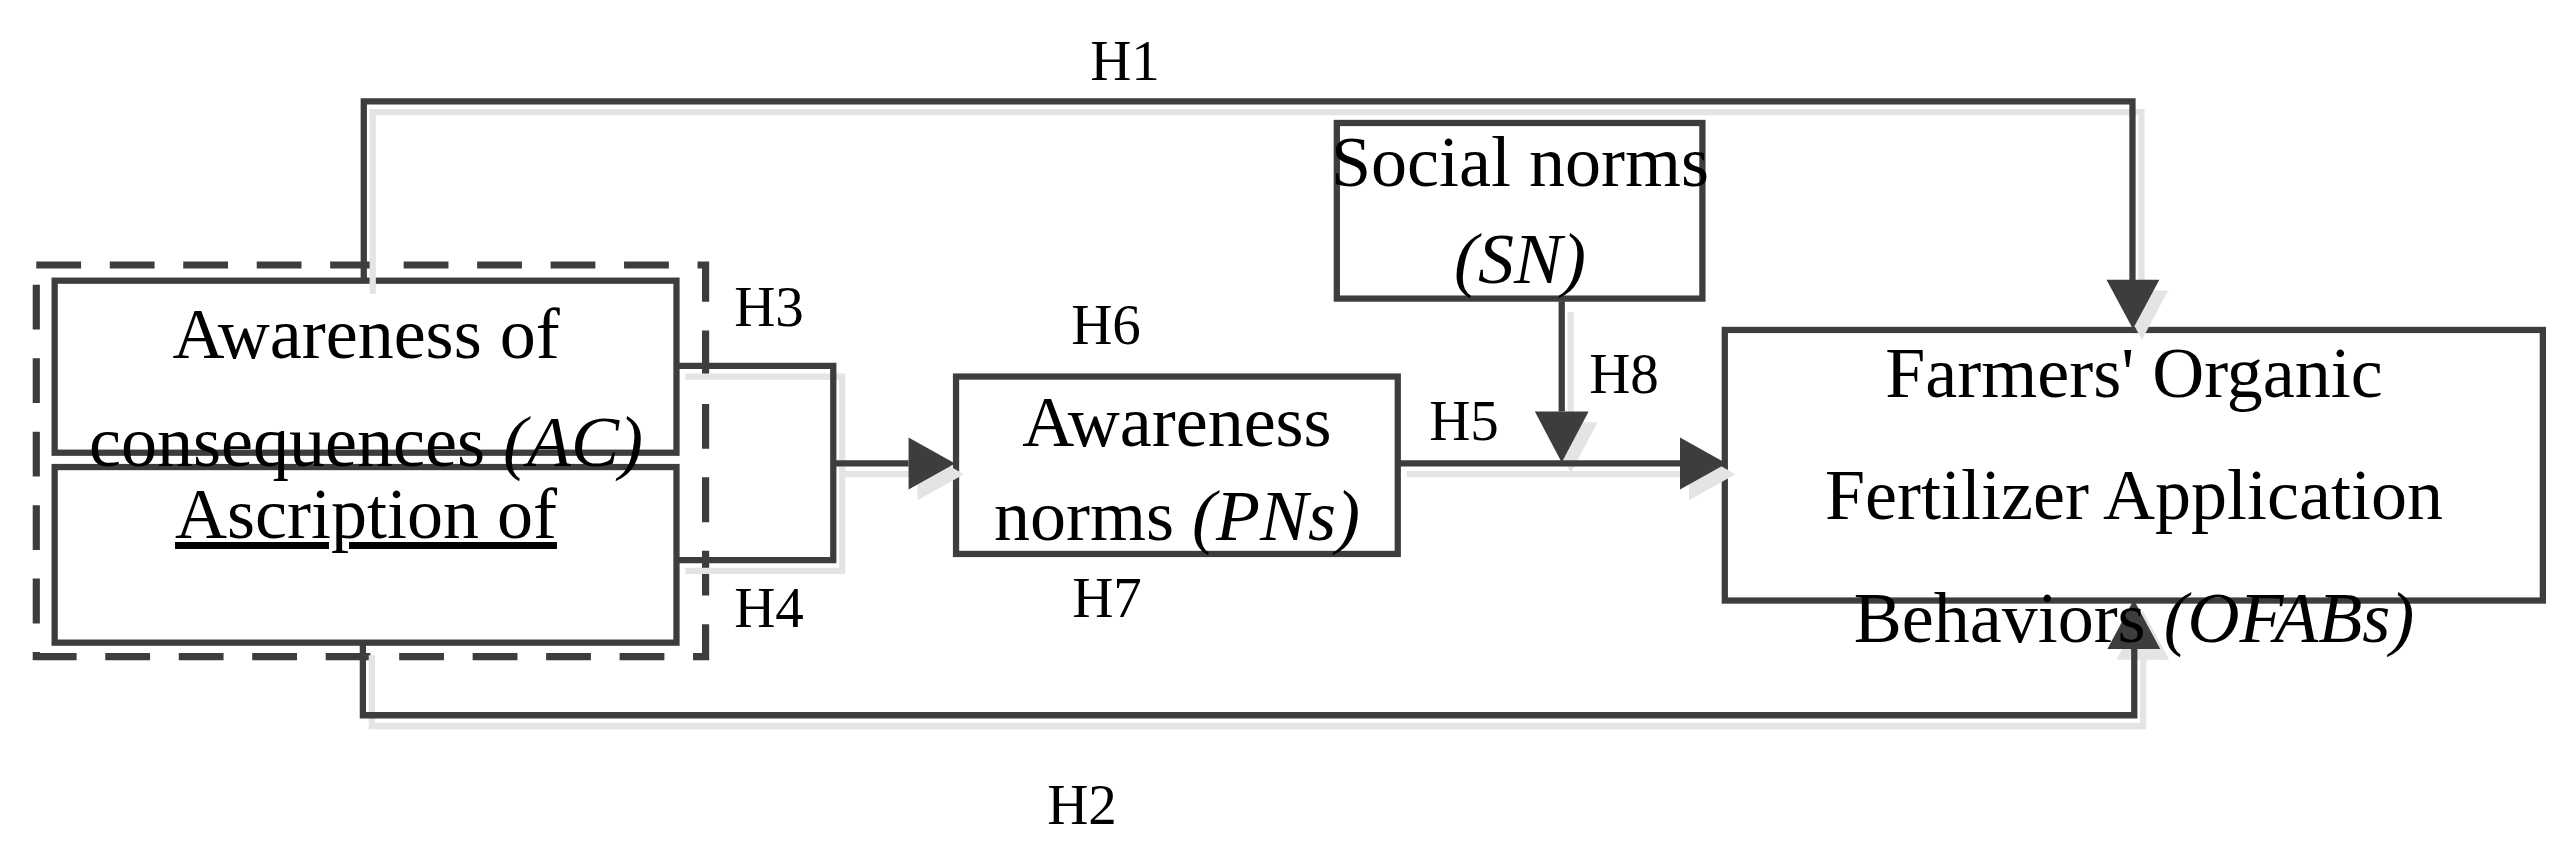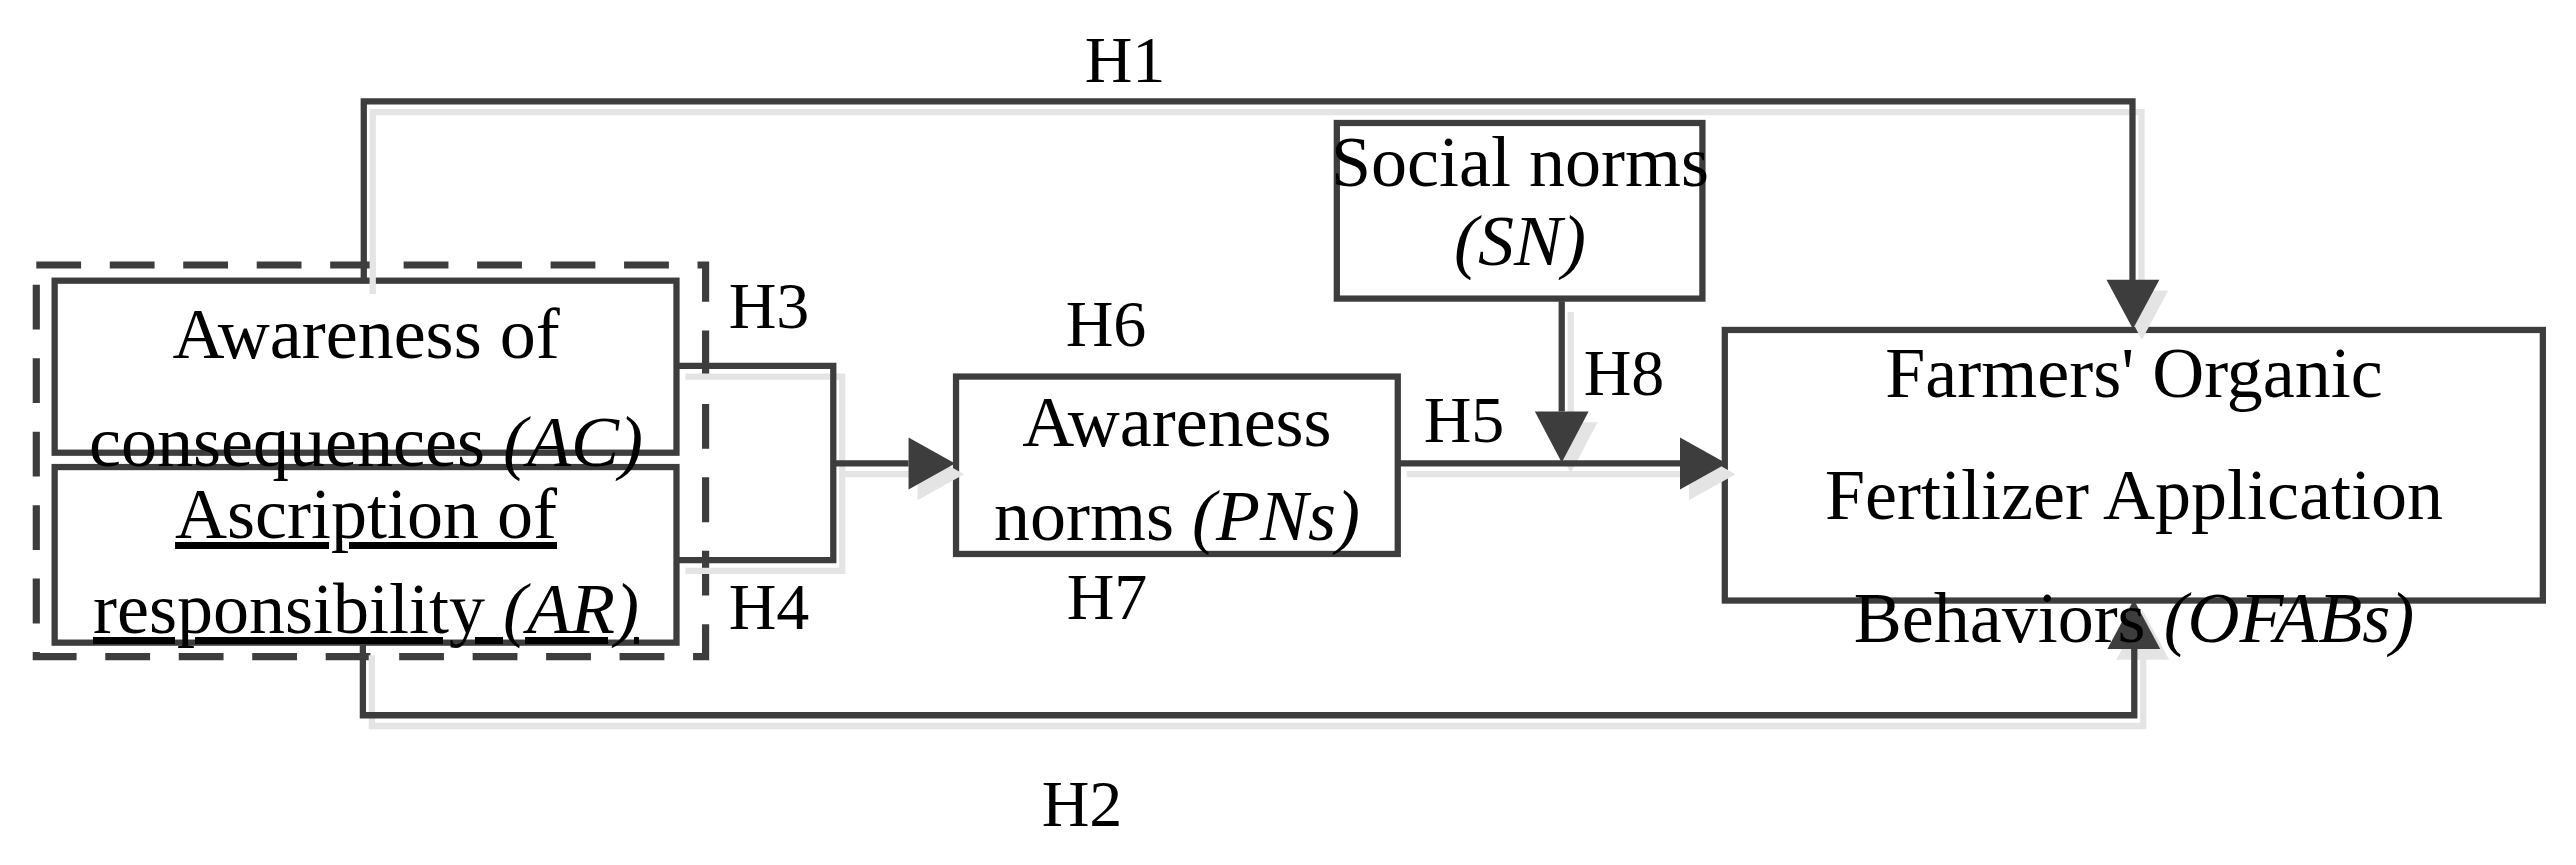--- a/index.html
+++ b/index.html
@@ -11,27 +11,27 @@
     color:#000000;
     overflow:hidden;
   }
   #wires{position:absolute;left:0;top:0;width:2576px;height:866px;}
   .ln{fill:none;stroke:currentColor;stroke-width:7;}
   .ah{fill:currentColor;stroke:none;}
   .boxrect{fill:none;stroke:#3d3d3d;stroke-width:7;}
   .boxrect-dashed{fill:none;stroke:#3d3d3d;stroke-width:8;stroke-dasharray:50 32;}
   .boxlabel{
     position:absolute;display:flex;flex-direction:column;
-    align-items:center;justify-content:flex-start;text-align:center;
+    align-items:center;justify-content:space-between;text-align:center;
     font-size:72px;line-height:1.3;white-space:nowrap;
   }
   .boxlabel .abbr{font-style:italic;}
   .hlabel{
     position:absolute;transform:translate(-50%,-50%);
-    font-size:66px;line-height:1;white-space:nowrap;
+    font-size:57px;line-height:1;white-space:nowrap;
   }
   #box-ac-label{line-height:1.5;}
   #box-ar-label{line-height:1.32;text-decoration:underline;}
   #box-sn-label{line-height:1.1;}
   #box-ofab-label{line-height:1.2;gap:36px;}
 </style>
 </head>
 <body>
 
 <div id="canvas">
@@ -70,21 +70,20 @@
     <use href="#conn" style="color:#3d3d3d"></use>
   </svg>
 
   <div class="boxlabel" id="box-ac-label" style="left:55px;top:280px;width:622px;height:172px;">
     <div>Awareness of</div>
     <div><span>consequences </span><span class="abbr">(AC)</span></div>
   </div>
 
   <div class="boxlabel" id="box-ar-label" style="left:55px;top:467px;width:622px;height:176px;">
     <div>Ascription of</div>
-    <div><span>responsibility </span><span class="abbr">(AR)</span></div>
   </div>
 
   <div class="boxlabel" id="box-pns-label" style="left:956px;top:376px;width:442px;height:177px;">
     <div>Awareness</div>
     <div><span>norms </span><span class="abbr">(PNs)</span></div>
   </div>
 
   <div class="boxlabel" id="box-sn-label" style="left:1337px;top:123px;width:366px;height:176px;">
     <div>Social norms</div>
     <div class="abbr">(SN)</div>

